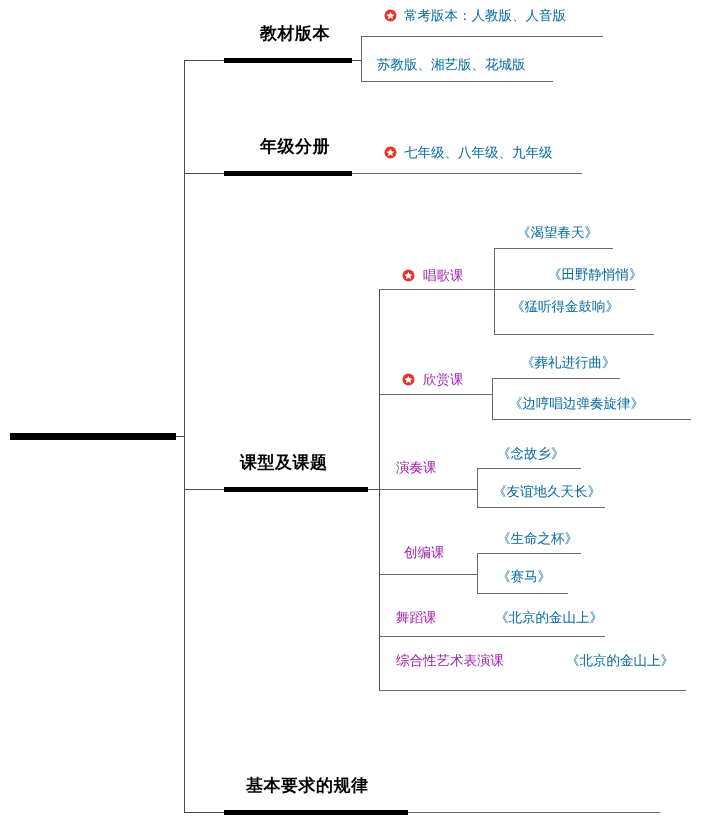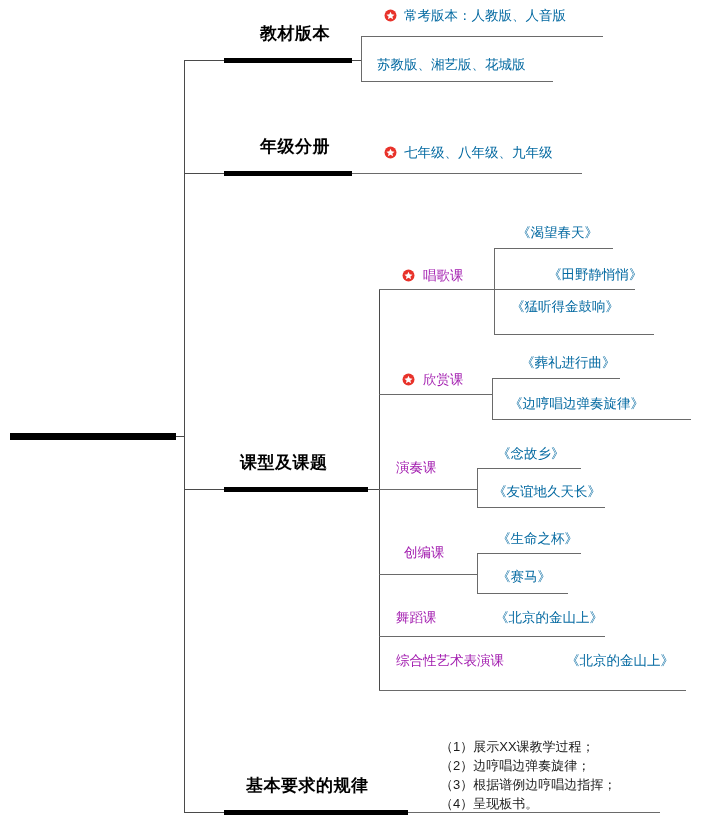--- a/index.html
+++ b/index.html
@@ -176,19 +176,15 @@
   <div class="hline" style="left:379px; top:636px; width:226px;"></div>
 
   <div class="node lvl2-label" style="left:396px; top:654px;">综合性艺术表演课</div>
   <div class="node leaf-label" style="left:566px; top:654px;">《北京的金山上》</div>
   <div class="hline" style="left:379px; top:690px; width:307px;"></div>
 
   <div class="hline dark" style="left:184px; top:812px; width:42px;"></div>
   <div class="node lvl1-label" style="left:246px; top:777px;">基本要求的规律</div>
   <div class="bar" style="left:224px; top:810px; width:184px;"></div>
 
-  <div class="node multiline" style="left:440px; top:738px;">（1）展示XX课教学过程；
-（2）边哼唱边弹奏旋律；
-（3）根据谱例边哼唱边指挥；
-（4）呈现板书。</div>
   <div class="hline" style="left:408px; top:812px; width:252px;"></div>
 
 </div>
 
 </body></html>

